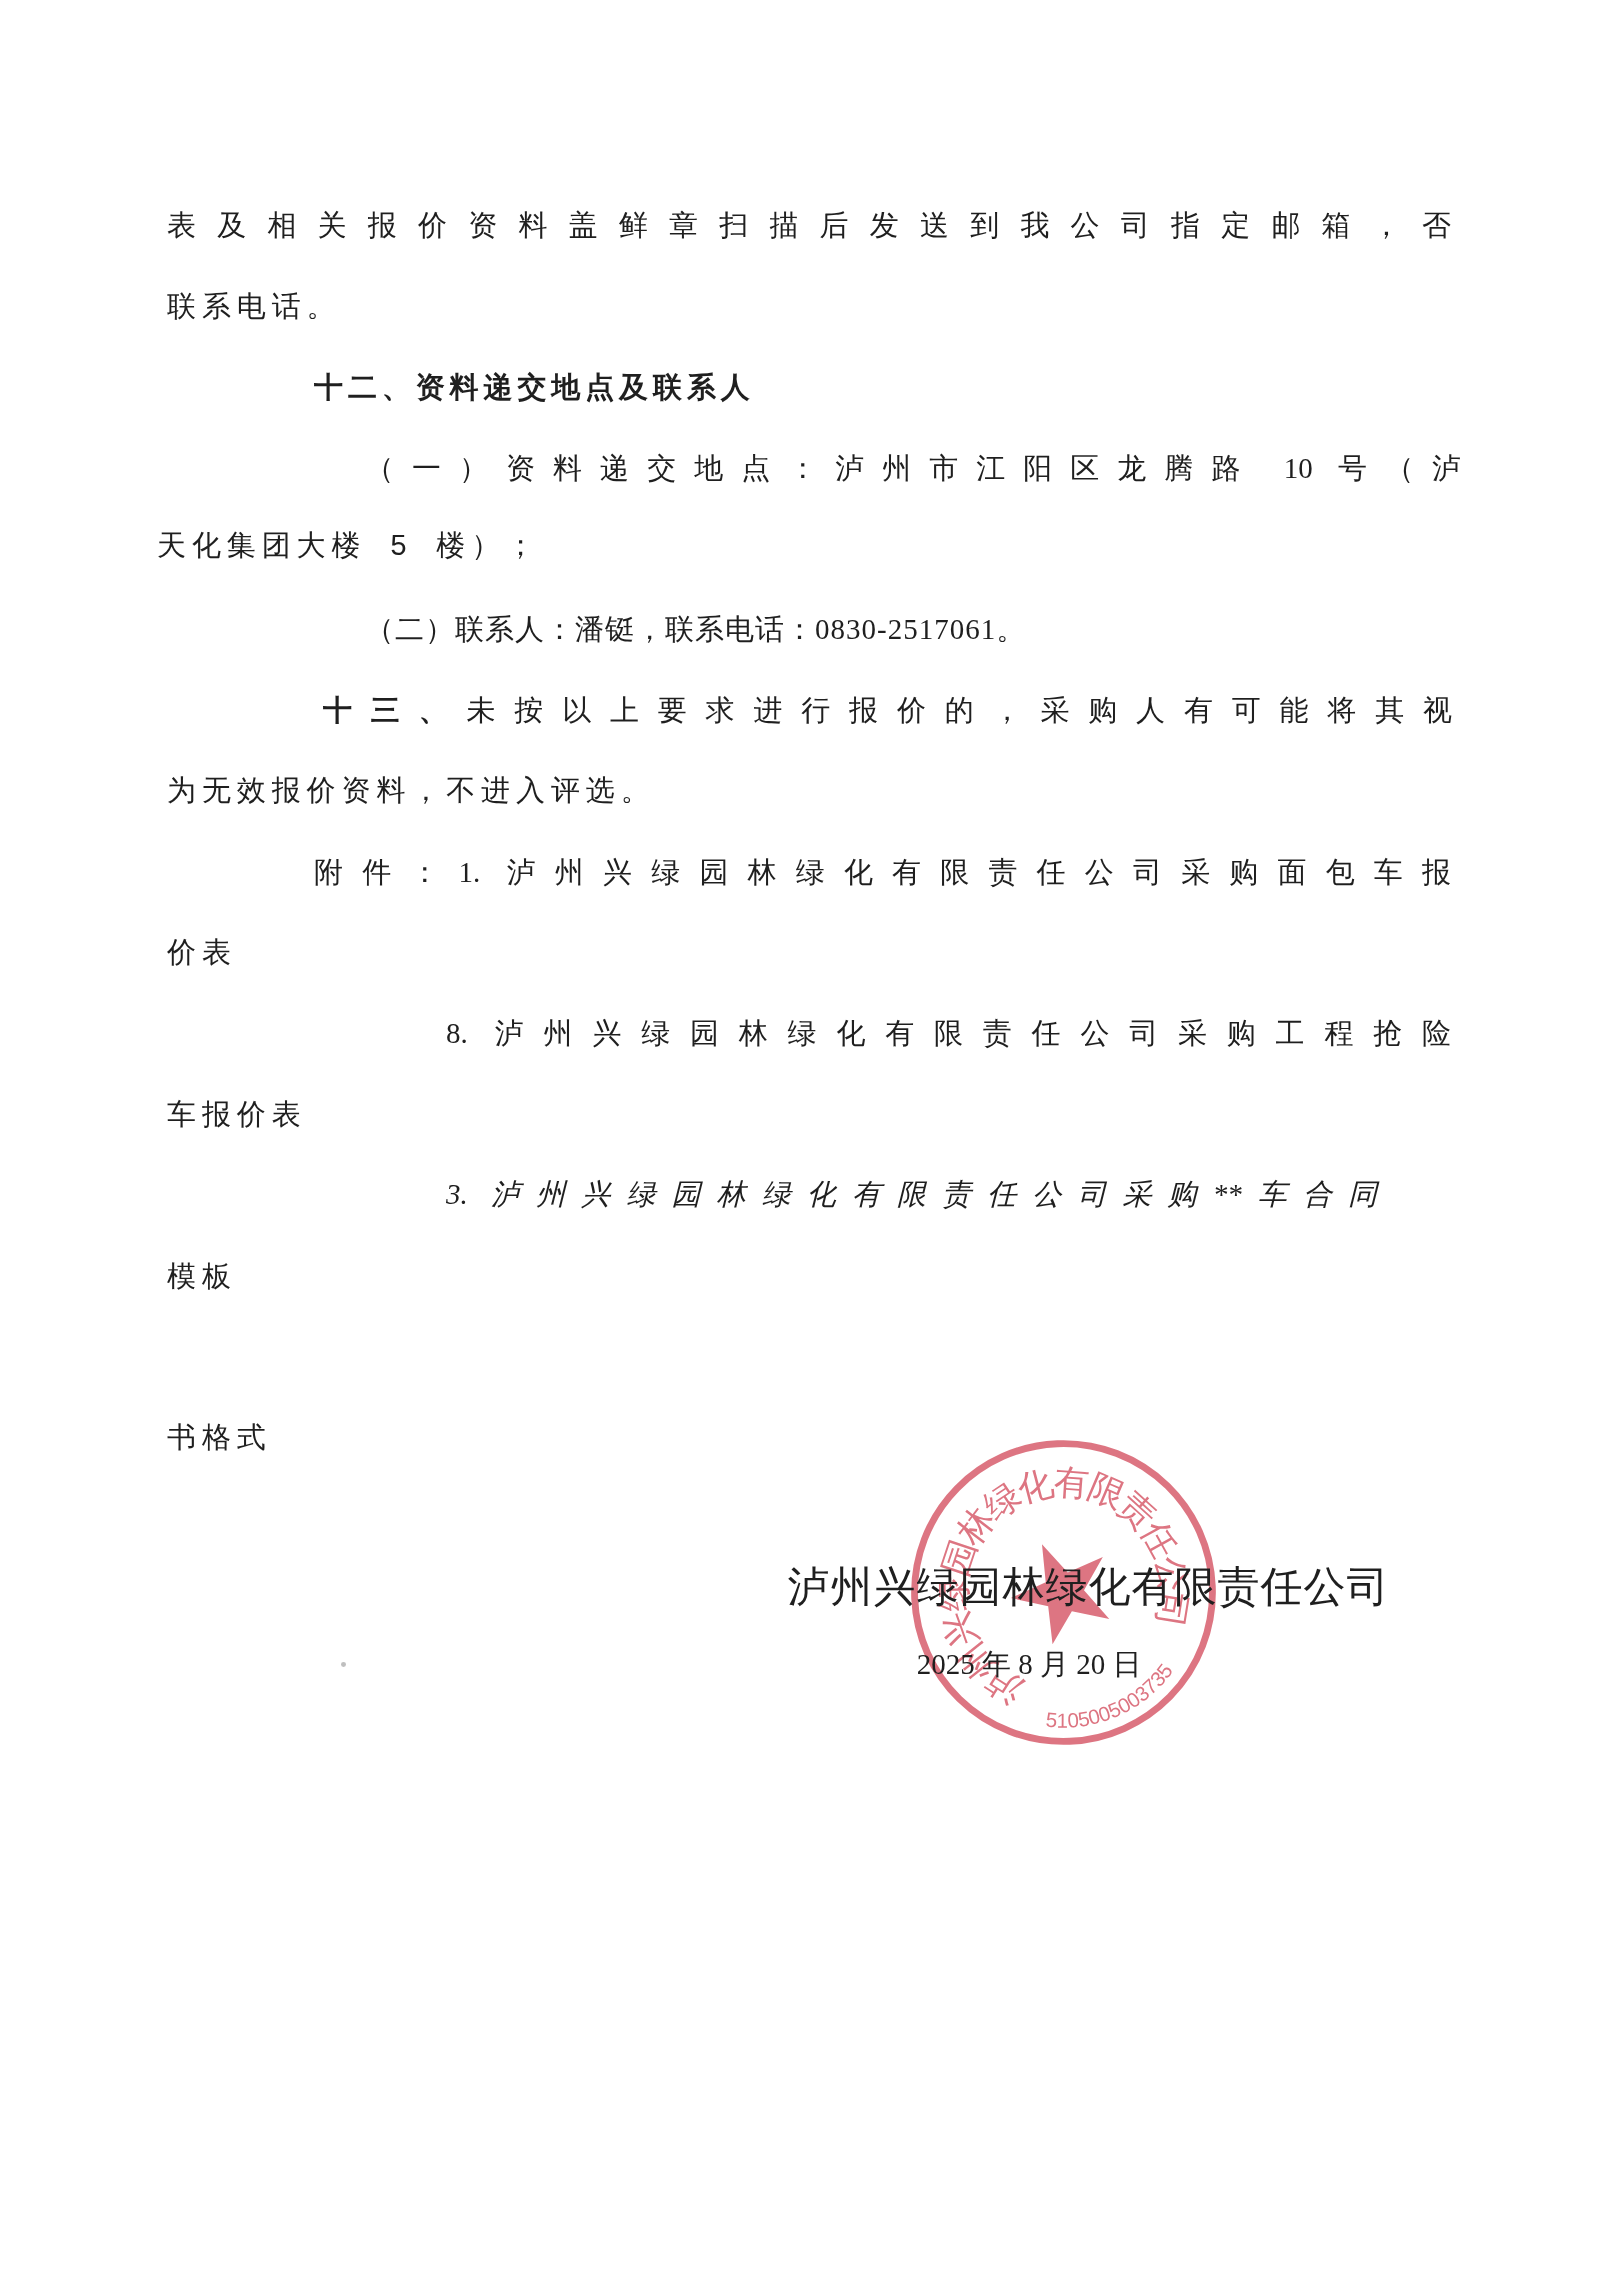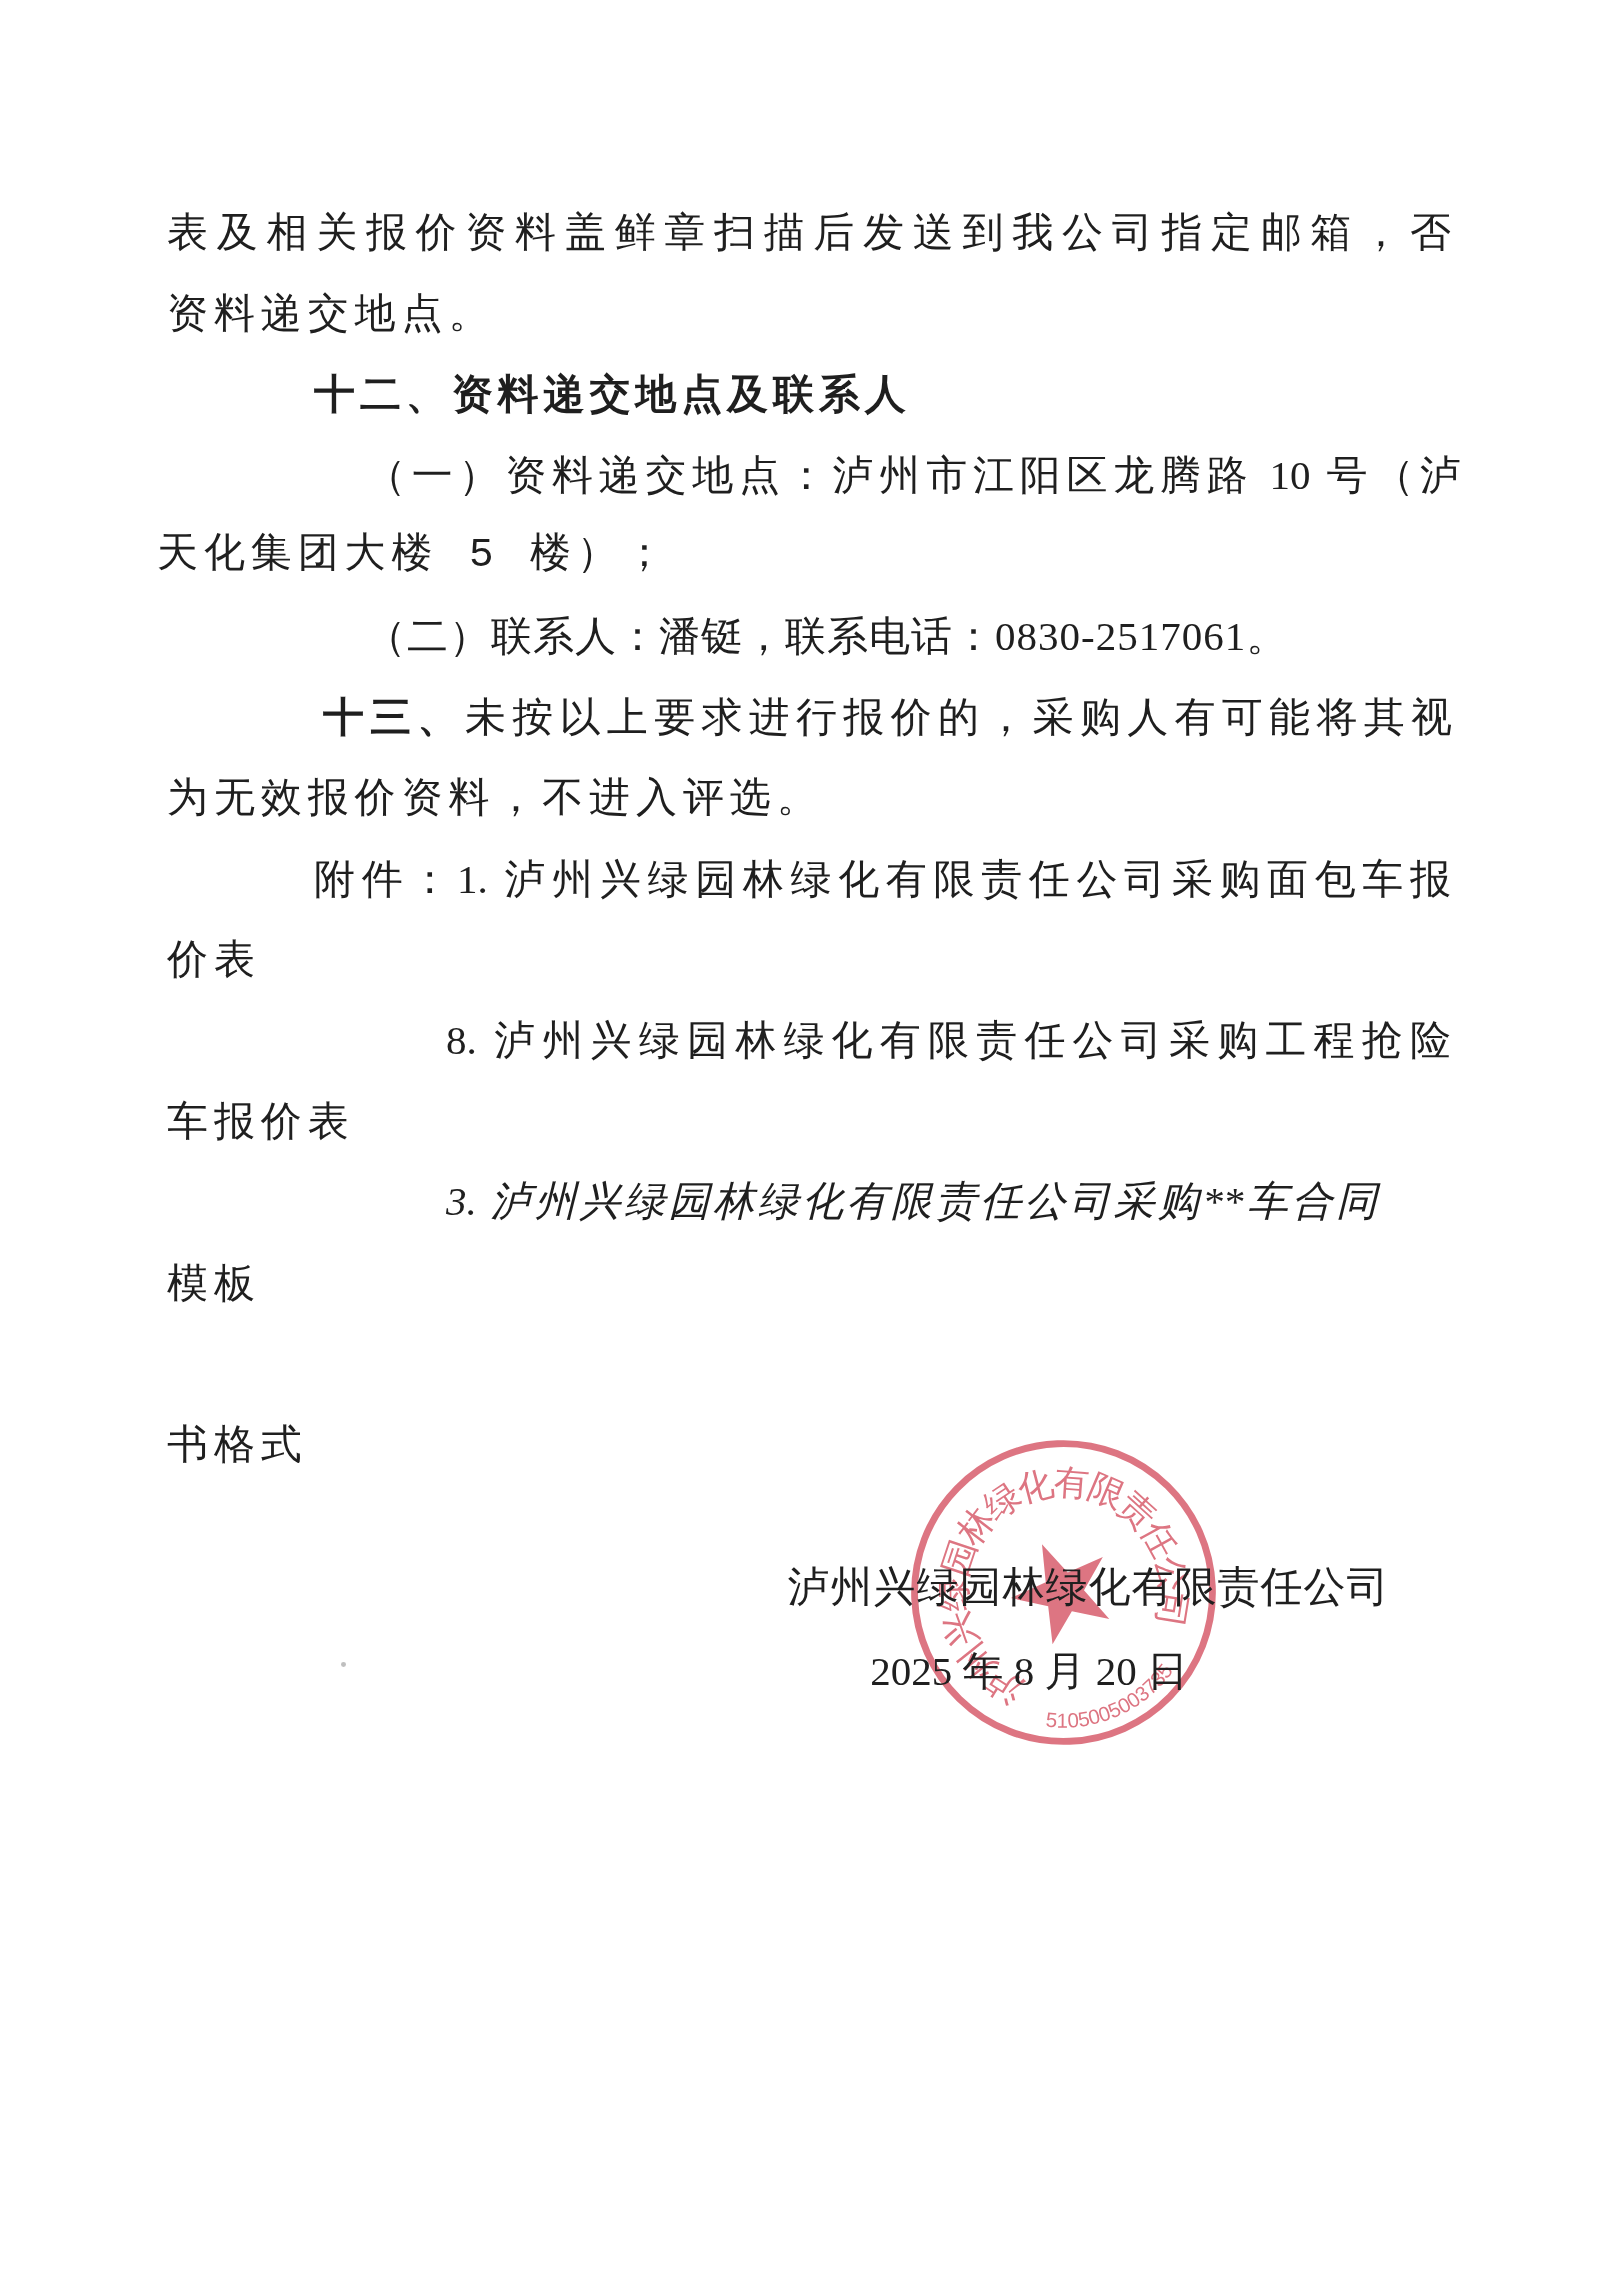--- a/index.html
+++ b/index.html
@@ -7,21 +7,21 @@
     position:relative;
     width:1620px;height:2292px;
     margin:0 auto;
     background:#ffffff;
     font-family:"Liberation Serif", serif;
     color:#1f1f1f;
     overflow:hidden;
   }
   .ln{
     position:absolute;
-    font-size:41px;
+    font-size:29px;
     line-height:1.2;
     letter-spacing:5.9px;
     white-space:nowrap;
   }
   .just{
     text-align:justify;
     text-align-last:justify;
     -moz-text-align-last:justify;
     white-space:normal;
     letter-spacing:0;
@@ -46,21 +46,21 @@
     opacity:.55;
   }
 </style>
 </head>
 <body>
 
 <div class="page" style="color: rgb(31, 31, 31);">
 
   <div class="ln just" style="left:167px;top:208px;width:1284px;">表及相关报价资料盖鲜章扫描后发送到我公司指定邮箱，否</div>
 
-  <div class="ln" style="left:167px;top:289px;">资料递交地点。</div>
+  <div class="ln" style="left:167px;top:289px;">联系电话。</div>
 
   <div class="ln bold" style="left:314px;top:370px;letter-spacing:4.9px;">十二、资料递交地点及联系人</div>
 
   <div class="ln just" style="left:365px;top:451px;width:1096px;">（一）资料递交地点：泸州市江阳区龙腾路 10 号（泸</div>
 
   <div class="ln" style="left:157px;top:531px;font-family:Liberation Mono, monospace;">天化集团大楼 5 楼）；</div>
 
   <div class="ln" style="left:365px;top:612px;letter-spacing:1px;">（二）联系人：潘铤，联系电话：0830-2517061。</div>
 
   <div class="ln" style="left:167px;top:773px;">为无效报价资料，不进入评选。</div>

